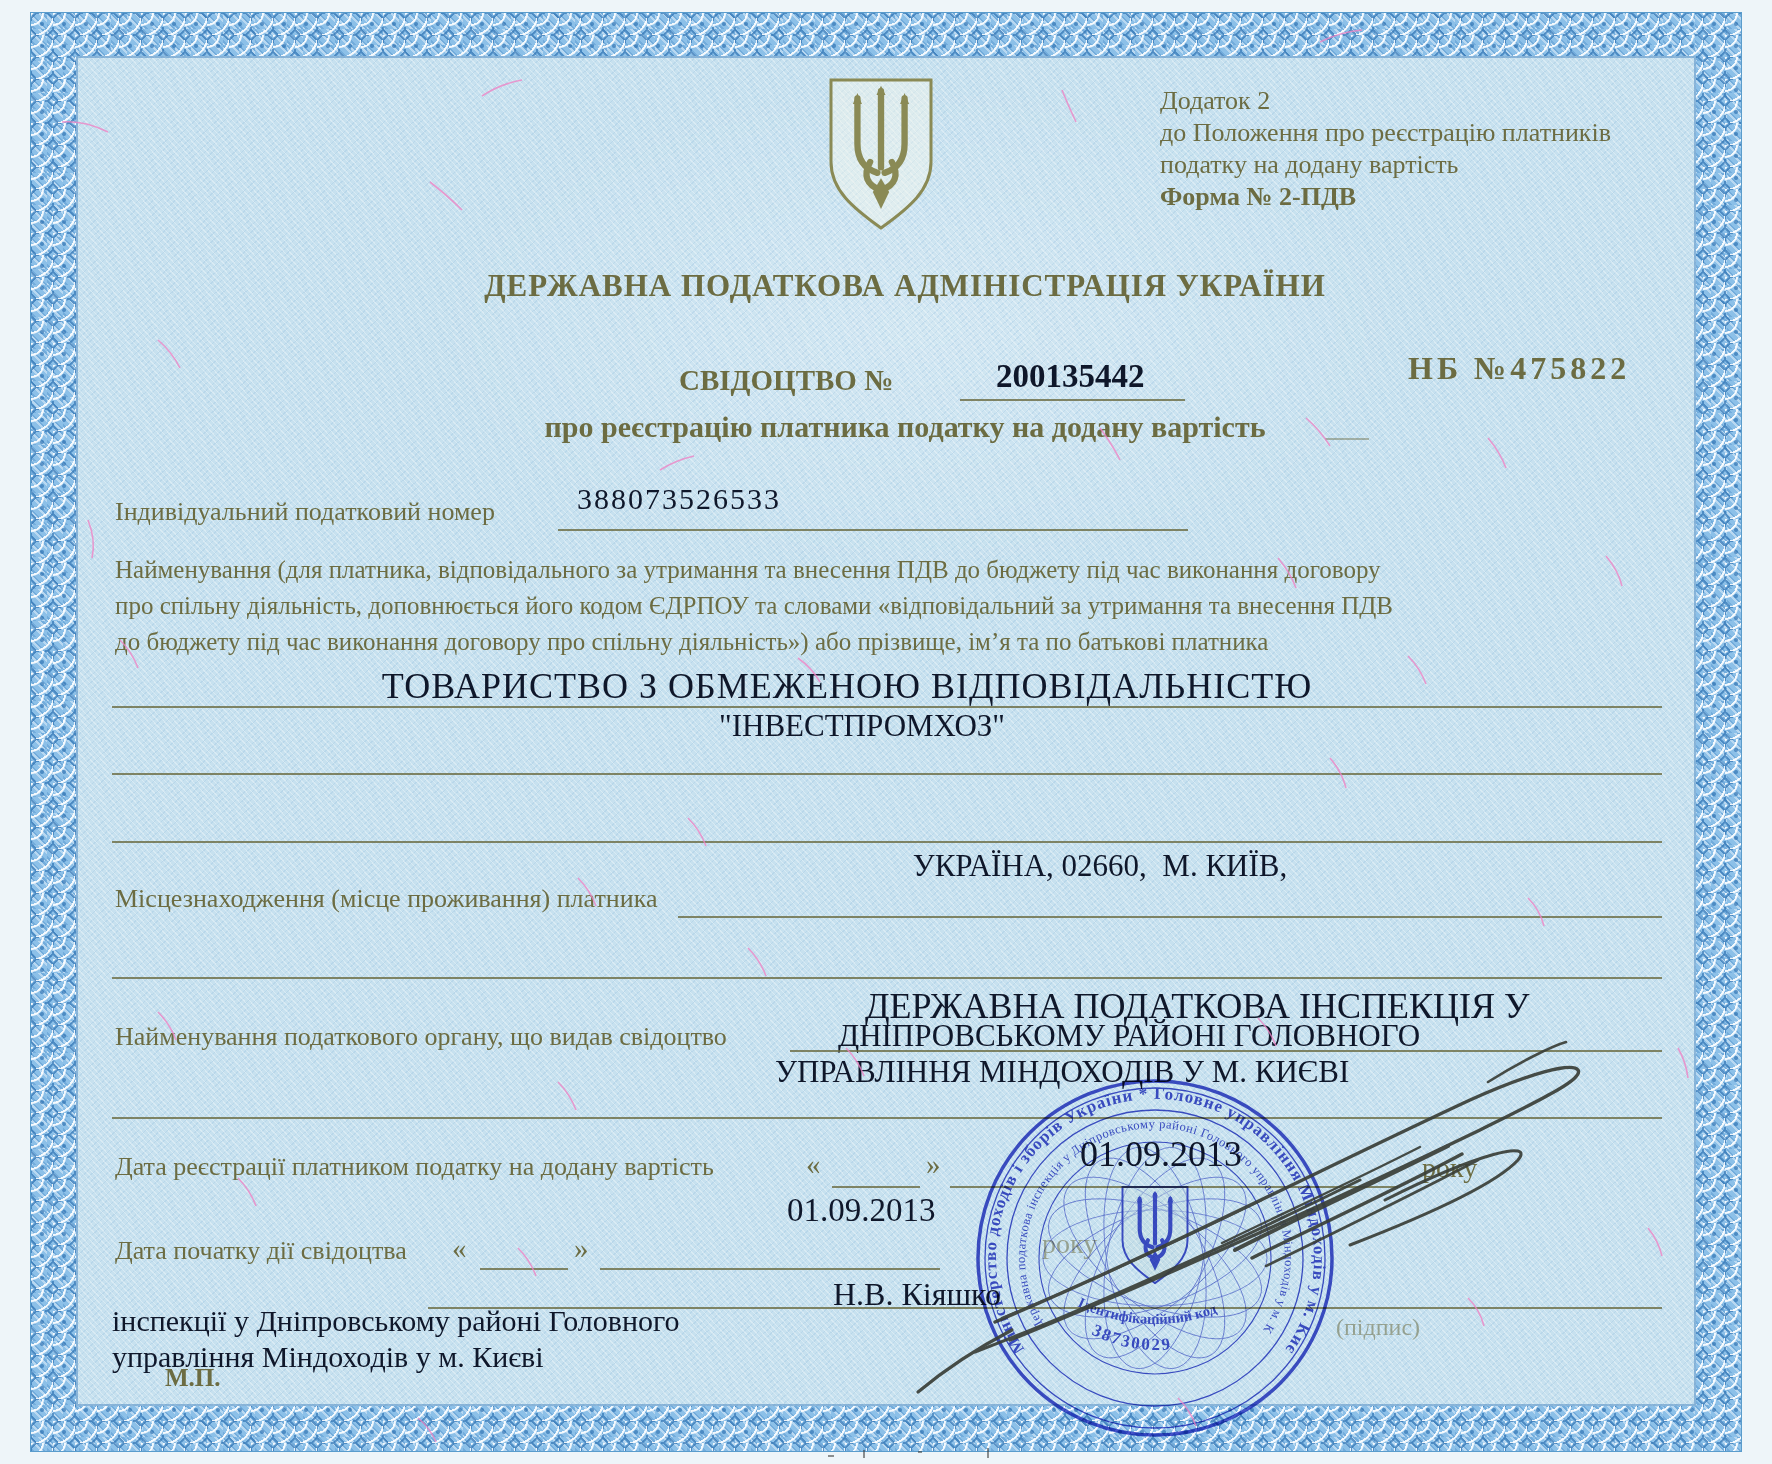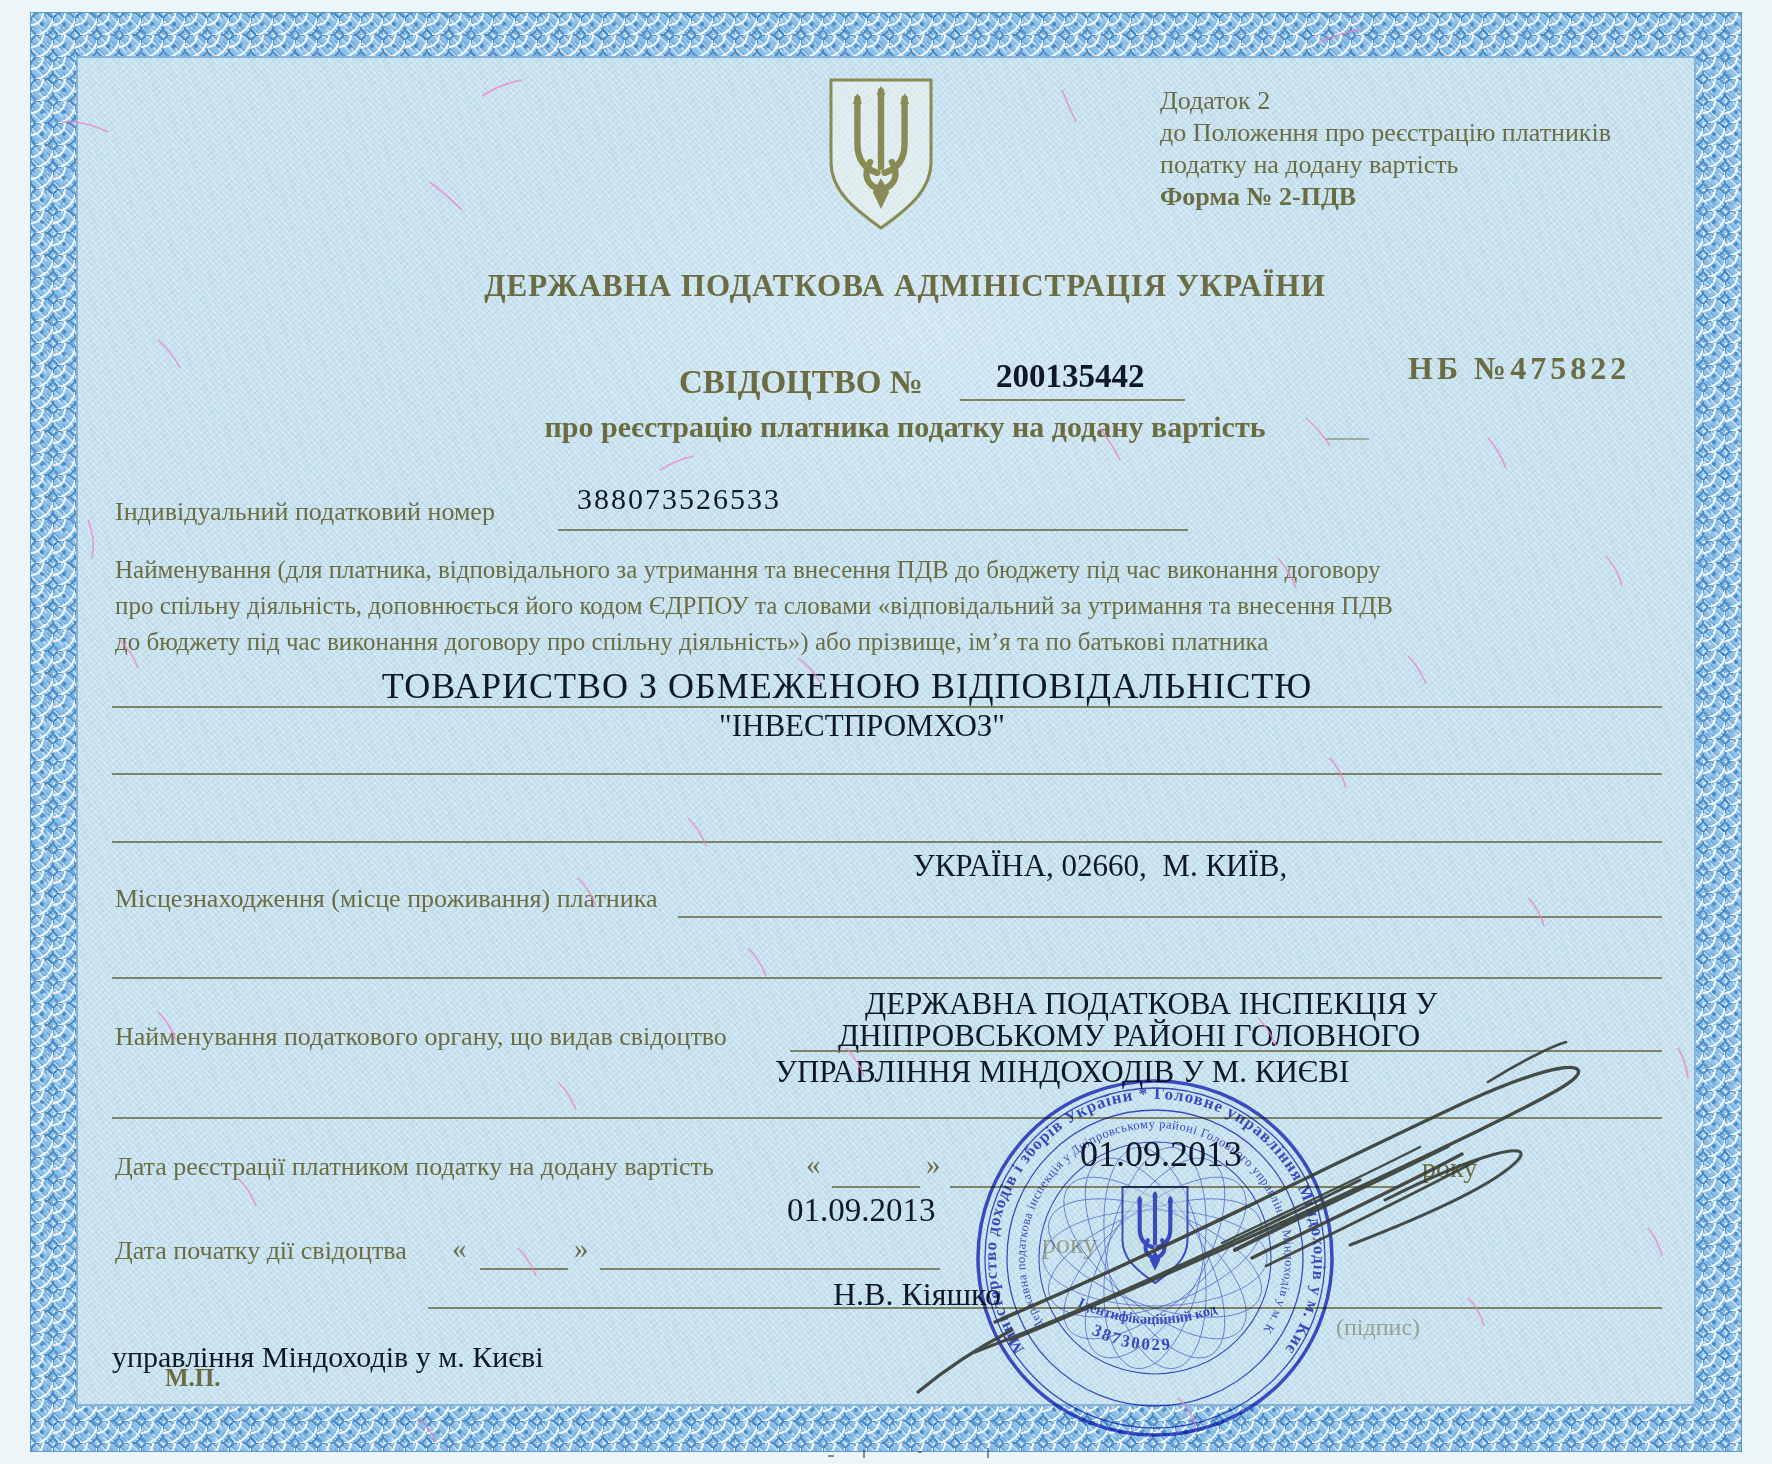--- a/index.html
+++ b/index.html
@@ -65,21 +65,21 @@
     <use href="#shield" width="120" height="160"></use>
   </svg>
 
   <div class="t" style="left:1160px;top:86px;font-size:26px">Додаток 2</div>
   <div class="t" style="left:1160px;top:118px;font-size:26px">до Положення про реєстрацію платників</div>
   <div class="t" style="left:1160px;top:150px;font-size:26px">податку на додану вартість</div>
   <div class="t b" style="left:1160px;top:182px;font-size:26px">Форма № 2-ПДВ</div>
 
   <div class="t b c" style="left:240px;top:268px;width:1330px;font-size:31px;letter-spacing:1px">ДЕРЖАВНА ПОДАТКОВА АДМІНІСТРАЦІЯ УКРАЇНИ</div>
 
-  <div class="t b" style="left:679px;top:364px;font-size:33px">СВІДОЦТВО №</div>
+  <div class="t b" style="left:679px;top:364px;font-size:29px">СВІДОЦТВО №</div>
   <div class="t b val" style="left:996px;top:358px;font-size:33px">200135442</div>
   <div class="rule" style="left:960px;top:399px;width:225px"></div>
   <div class="t b" style="left:1408px;top:350px;font-size:32px;letter-spacing:4px">НБ №475822</div>
 
   <div class="t b c" style="left:240px;top:410px;width:1330px;font-size:30px">про реєстрацію платника податку на додану вартість</div>
   <div class="rule faint" style="left:1325px;top:438px;width:44px"></div>
 
   <div class="t" style="left:115px;top:497px;font-size:26px">Індивідуальний податковий номер</div>
   <div class="t val" style="left:577px;top:482px;font-size:30px;letter-spacing:2px">388073526533</div>
   <div class="rule" style="left:558px;top:529px;width:630px"></div>
@@ -92,21 +92,21 @@
   <div class="rule" style="left:112px;top:706px;width:1550px"></div>
   <div class="t c val" style="left:112px;top:708px;width:1500px;font-size:31px">"ІНВЕСТПРОМХОЗ"</div>
   <div class="rule" style="left:112px;top:773px;width:1550px"></div>
 
   <div class="rule" style="left:112px;top:841px;width:1550px"></div>
   <div class="t c val" style="left:660px;top:848px;width:880px;font-size:31px">УКРАЇНА, 02660,  М. КИЇВ,</div>
   <div class="t" style="left:115px;top:884px;font-size:26px">Місцезнаходження (місце проживання) платника</div>
   <div class="rule" style="left:678px;top:916px;width:984px"></div>
   <div class="rule" style="left:112px;top:977px;width:1550px"></div>
 
-  <div class="t val" style="left:865px;top:986px;font-size:31px">ДЕРЖАВНА ПОДАТКОВА ІНСПЕКЦІЯ У</div>
+  <div class="t val" style="left:865px;top:986px;font-size:36px">ДЕРЖАВНА ПОДАТКОВА ІНСПЕКЦІЯ У</div>
   <div class="t" style="left:115px;top:1022px;font-size:26px">Найменування податкового органу, що видав свідоцтво</div>
   <div class="t val" style="left:838px;top:1018px;font-size:31px">ДНІПРОВСЬКОМУ РАЙОНІ ГОЛОВНОГО</div>
   <div class="rule" style="left:790px;top:1050px;width:872px"></div>
   <div class="t val" style="left:775px;top:1054px;font-size:31px">УПРАВЛІННЯ МІНДОХОДІВ У М. КИЄВІ</div>
   <div class="rule" style="left:112px;top:1117px;width:1550px"></div>
 
   <div class="t" style="left:115px;top:1152px;font-size:26px">Дата реєстрації платником податку на додану вартість</div>
   <div class="t" style="left:806px;top:1148px;font-size:29px">«</div>
   <div class="rule" style="left:832px;top:1186px;width:88px"></div>
   <div class="t" style="left:926px;top:1148px;font-size:29px">»</div>
@@ -117,20 +117,21 @@
   <div class="t val" style="left:787px;top:1192px;font-size:33px">01.09.2013</div>
   <div class="t" style="left:115px;top:1236px;font-size:26px">Дата початку дії свідоцтва</div>
   <div class="t" style="left:452px;top:1232px;font-size:29px">«</div>
   <div class="rule" style="left:480px;top:1268px;width:88px"></div>
   <div class="t" style="left:574px;top:1232px;font-size:29px">»</div>
   <div class="rule" style="left:600px;top:1268px;width:340px"></div>
   <div class="t faint z-under-stamp" style="left:1042px;top:1228px;font-size:28px;position:absolute">року</div>
 
   <div class="t val" style="left:833px;top:1276px;font-size:32px">Н.В. Кіяшко</div>
   <div class="rule" style="left:428px;top:1307px;width:1234px"></div>
+  <div class="t val" style="left:112px;top:1304px;font-size:30px">інспекції у Дніпровському районі Головного</div>
   <div class="t faint" style="left:1336px;top:1314px;font-size:24px">(підпис)</div>
   <div class="t val" style="left:112px;top:1340px;font-size:30px">управління Міндоходів у м. Києві</div>
   <div class="t b" style="left:165px;top:1364px;font-size:25px">М.П.</div>
 
   <svg class="stamp" viewBox="0 0 380 380" style="color:#2838c3">
     <defs>
       <path id="ringO" d="M59.8 281.2 A159 159 0 1 1 320.2 281.2" fill="none"></path>
       <path id="ringI" d="M79.8 258.9 A130 130 0 1 1 300.2 258.9" fill="none"></path>
       <path id="arcId" d="M112 238 Q190 274 268 238" fill="none"></path>
       <path id="arcNum" d="M126 266 Q190 298 254 266" fill="none"></path>

